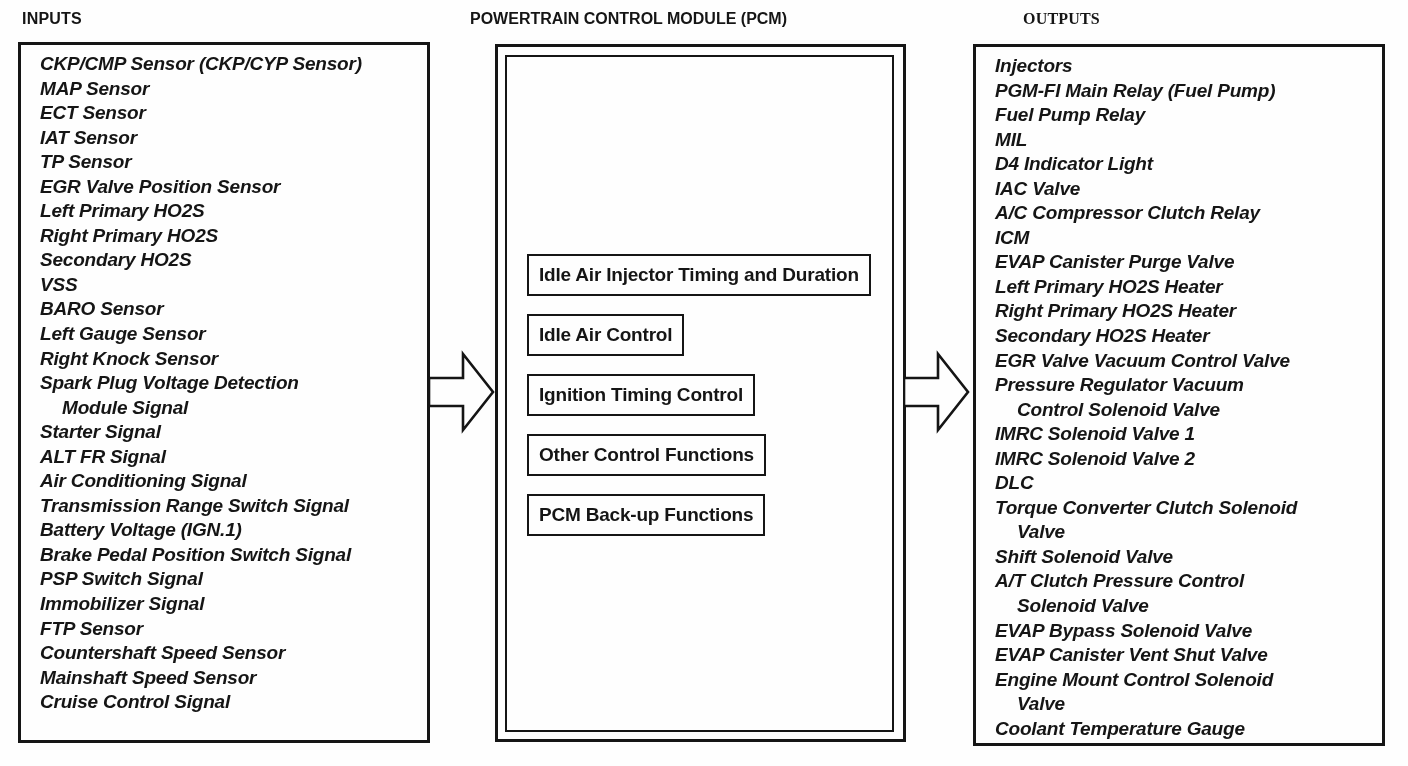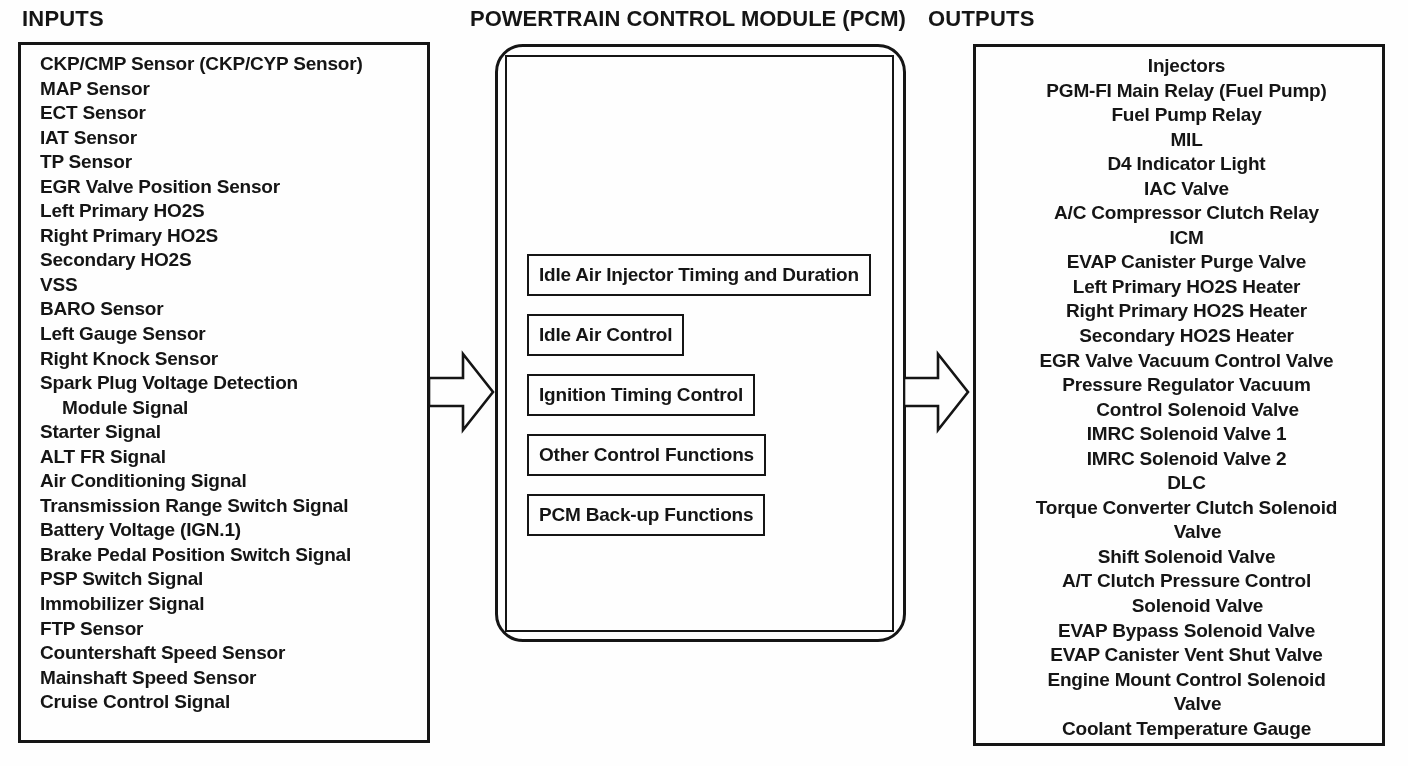--- a/index.html
+++ b/index.html
@@ -9,36 +9,36 @@
     width:1408px; height:766px;
     background:var(--paper);
     font-family:"Liberation Sans", sans-serif;
     font-weight:700;
     color:var(--ink);
     position:relative;
     overflow:hidden;
   }
   .col-title {
     position:absolute; top:7px;
-    font-size:22px; line-height:24px;
+    font-size:16px; line-height:24px;
     letter-spacing:0.2px;
     white-space:nowrap;
   }
   #t-inputs  { left:22px; }
   #t-pcm     { left:470px; letter-spacing:0; }
-  #t-outputs { left:928px; }
+  #t-outputs { left:1023px;font-family:Liberation Serif, serif; }
 
   .box {
     position:absolute;
     border:3px solid var(--ink);
     background:var(--paper);
   }
   #inputs-box  { left:18px;  top:42px; width:412px; height:701px; }
-  #pcm-outer   { left:495px; top:44px; width:411px; height:598px;border-radius:28px; }
-  #outputs-box { left:973px; top:44px; width:412px; height:702px;text-align:center; }
+  #pcm-outer   { left:495px; top:44px; width:411px; height:698px; }
+  #outputs-box { left:973px; top:44px; width:412px; height:702px; }
 
   #pcm-inner {
     position:absolute;
     left:7px; top:8px; right:9px; bottom:7px;
     border:2px solid var(--ink);
   }
   #pcm-funcs {
     position:absolute; left:20px; top:197px;
     display:flex; flex-direction:column;
     align-items:flex-start; gap:18px;
@@ -51,21 +51,21 @@
     white-space:nowrap;
     background:var(--paper);
   }
 
   ul.signal-list {
     list-style:none; margin:0;
     padding:7px 4px 0 19px;
     font-size:19px; line-height:24.55px;
     letter-spacing:-0.2px;
   }
-  ul.signal-list li { white-space:nowrap; }
+  ul.signal-list li { white-space:nowrap;font-style:italic; }
   ul.signal-list li.indent { padding-left:22px; }
 
   svg.flow-arrow { position:absolute; top:346px; width:68px; height:92px; }
   #arrow-left  { left:428px; }
   #arrow-right { left:903px; }
   svg.flow-arrow polygon {
     fill:var(--paper);
     stroke:var(--ink);
     stroke-width:2.6;
     stroke-linejoin:miter;

